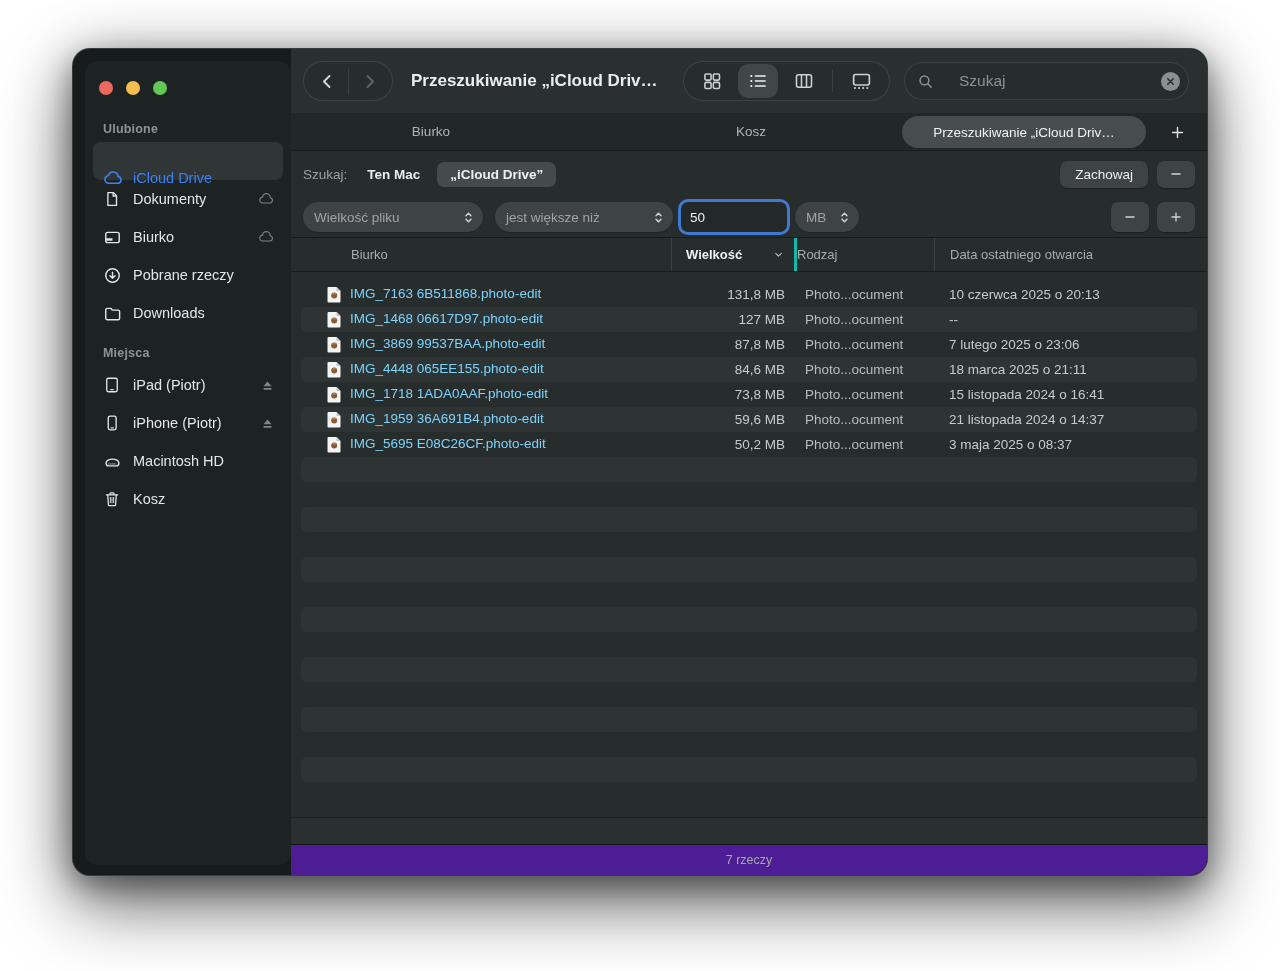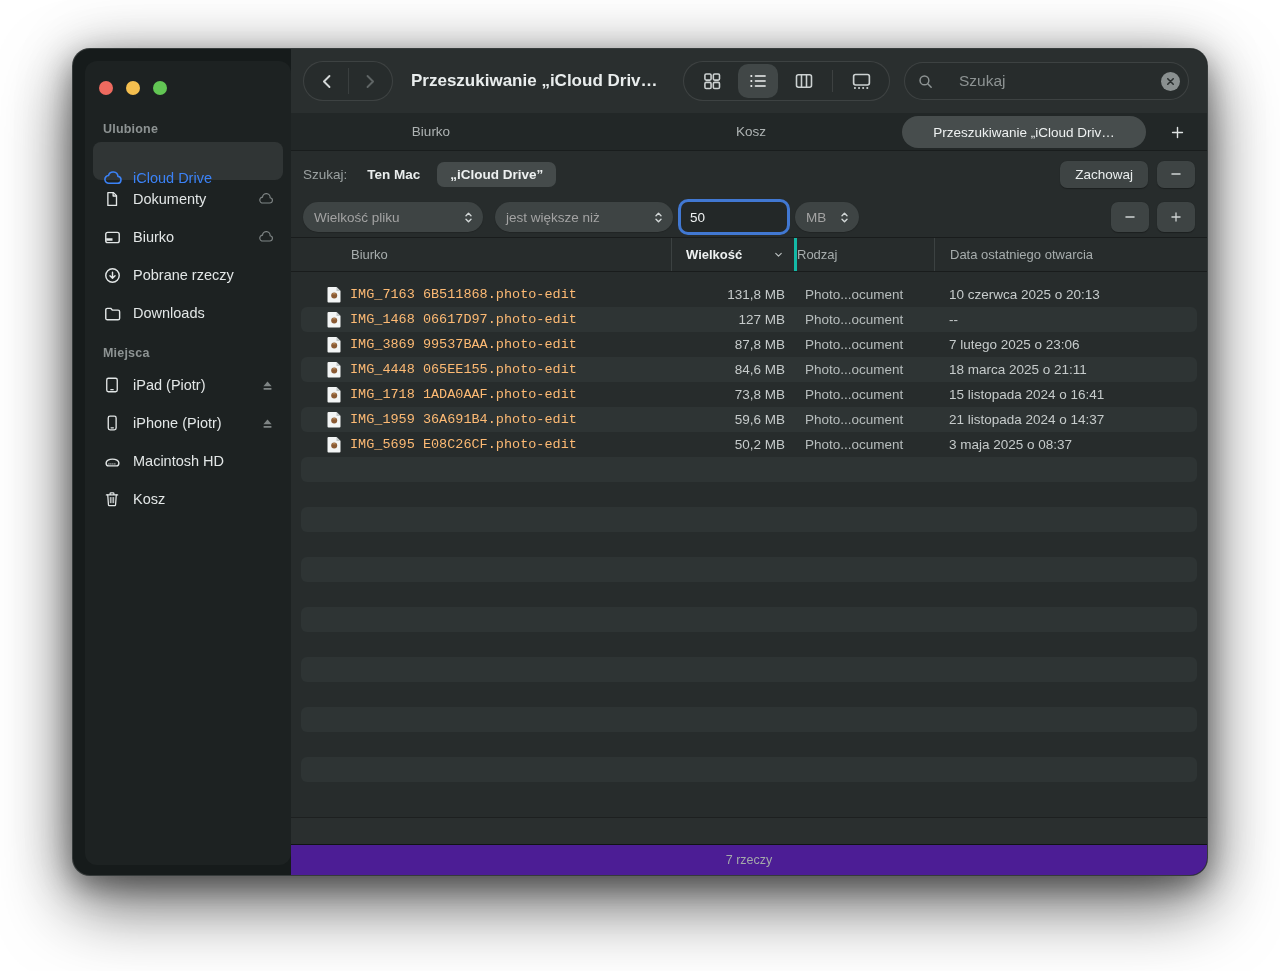--- a/index.html
+++ b/index.html
@@ -136,21 +136,21 @@
   .lh-size { width:123px; border-left:1px solid #3c4242; padding:0 10px 0 14px; color:#eef1f1; font-weight:700; justify-content:space-between; }
   .lh-kind { width:140px; border-left:3px solid #14b8a6; padding-left:0; }
   .lh-date { width:273px; border-left:1px solid #3c4242; padding-left:15px; }
   
   .list { height:545px; flex:none; padding:10px 10px 0 10px; overflow:hidden; }
   .row {
     height:25px; display:flex; align-items:center; border-radius:6px;
     font-size:13.5px;
   }
   .row:nth-child(even) { background:#2e3434; }
-  .c-name { flex:1; display:flex; align-items:center; padding-left:26px; color:#fdba74; white-space:nowrap; overflow:hidden;font-family:Liberation Mono, monospace; }
+  .c-name { flex:1; display:flex; align-items:flex-start; padding-left:26px; color:#7dd3fc; white-space:nowrap; overflow:hidden; }
   .c-name .ficon { margin-right:8px; flex:none; display:flex; }
   .c-size { width:113px; text-align:right; color:#c6cbcb; padding-right:9px; flex:none; }
   .c-kind { width:140px; color:#b7bdbd; padding-left:11px; flex:none; }
   .c-date { width:263px; color:#c6cbcb; padding-left:15px; flex:none; }
   
   .footer-spacer { height:27px; flex:none; background:#2a2f2f; border-top:1px solid rgba(0,0,0,0.3); }
   .statusbar {
     flex:1; background:#4c1d95; border-top:1px solid #101414;
     display:flex; align-items:center; justify-content:center;
     color:#a4aaaa; font-size:12.5px;

